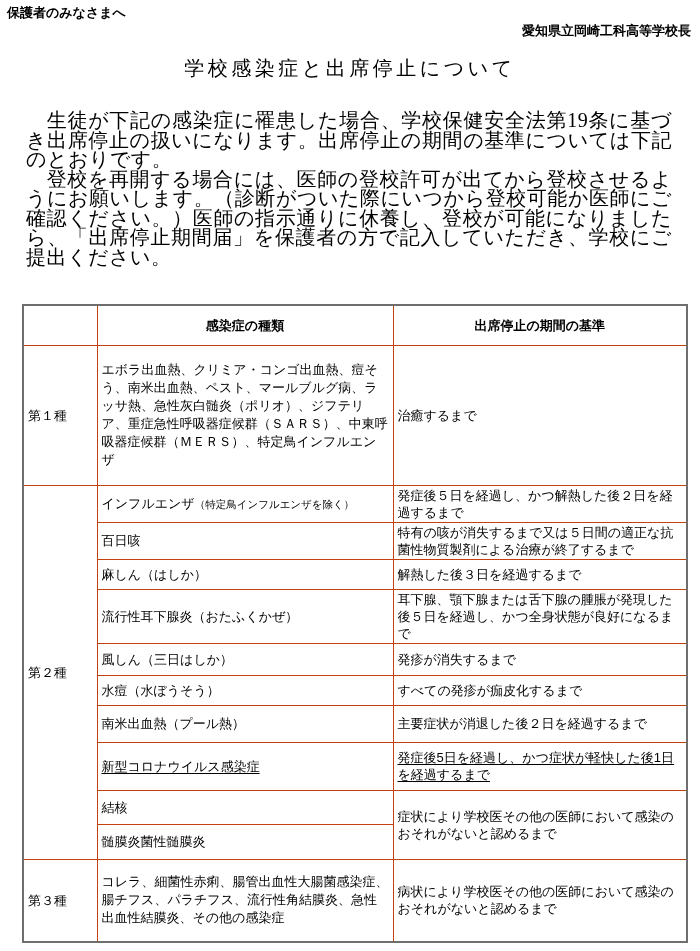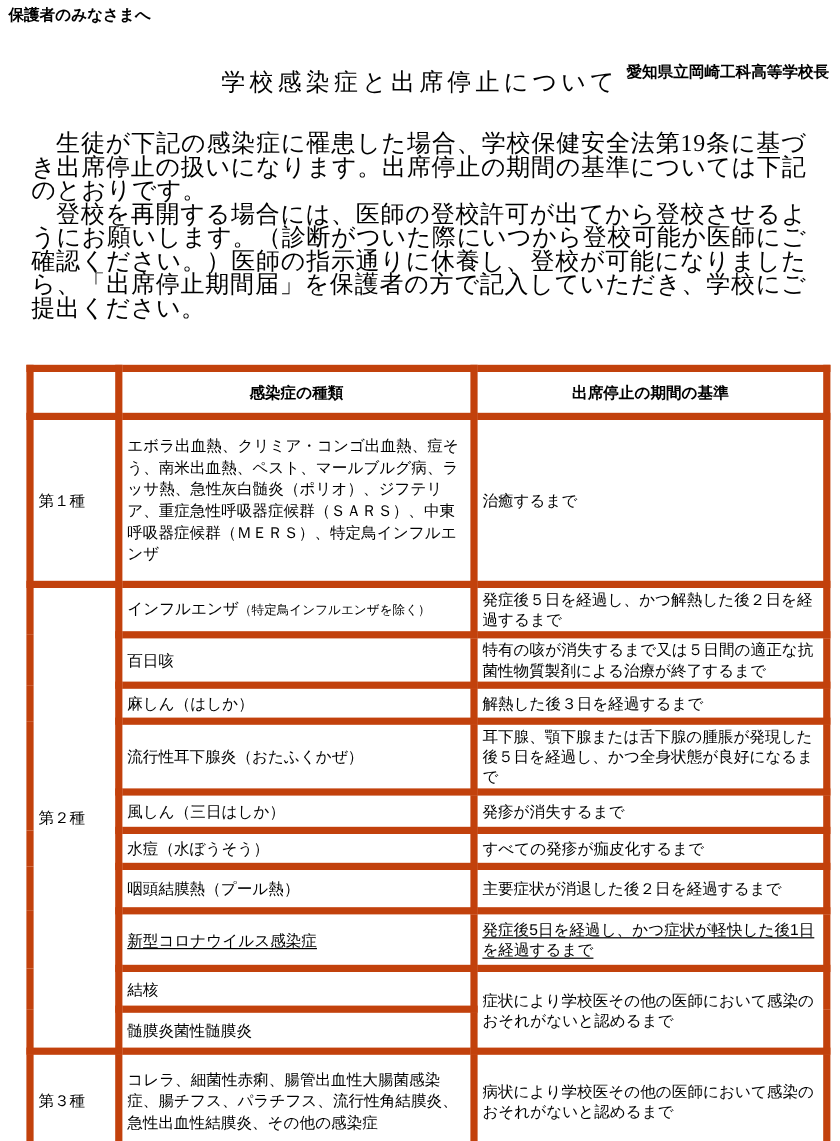--- a/index.html
+++ b/index.html
@@ -17,21 +17,20 @@
   }
   .audience {
     position: absolute; left: 7px; top: 4px;
     font-size: 13px; font-weight: bold;
     font-family: "Liberation Sans", sans-serif;
   }
   .sender {
     position: absolute; right: 9px; top: 22px;
     font-size: 13px; font-weight: bold;
     font-family: "Liberation Sans", sans-serif;
-    margin-top: 29px;
   }
   .doc-title {
     position: absolute; left: 0; top: 55px; width: 700px;
     text-align: center;
     font-family: "Liberation Serif", serif;
     font-size: 20px; font-weight: normal;
     letter-spacing: 3.5px;
   }
   .intro {
     position: absolute; left: 26px; top: 111px; width: 646px;
@@ -49,21 +48,21 @@
   table.disease-table {
     position: absolute; left: 22px; top: 304px;
     width: 664px;
     border-collapse: collapse;
     table-layout: fixed;
     font-size: 13px;
     font-family: "Liberation Sans", sans-serif;
     border: 2px solid #6e6e6e;
   }
   .disease-table th, .disease-table td {
-    border: 6px solid #c2410c;
+    border: 1px solid #c2410c;
     vertical-align: middle;
     padding: 1px 4px;
     line-height: 17px;
     overflow: hidden;
   }
   .disease-table th {
     font-weight: bold;
     text-align: center;
     padding: 2px;
   }
@@ -130,21 +129,21 @@
       </tr>
       <tr style="height:32px">
         <td>風しん（三日はしか）</td>
         <td class="criteria-cell">発疹が消失するまで</td>
       </tr>
       <tr style="height:30px">
         <td>水痘（水ぼうそう）</td>
         <td class="criteria-cell">すべての発疹が痂皮化するまで</td>
       </tr>
       <tr style="height:37px">
-        <td>咽頭結膜熱（プール熱）</td>
+        <td>南米出血熱（プール熱）</td>
         <td class="criteria-cell">主要症状が消退した後２日を経過するまで</td>
       </tr>
       <tr style="height:48px">
         <td><span class="u">新型コロナウイルス感染症</span></td>
         <td class="criteria-cell"><span class="u">発症後5日を経過し、かつ症状が軽快した後1日を経過するまで</span></td>
       </tr>
       <tr style="height:34px">
         <td>結核</td>
         <td class="criteria-cell" rowspan="2">症状により学校医その他の医師において感染のおそれがないと認めるまで</td>
       </tr>

